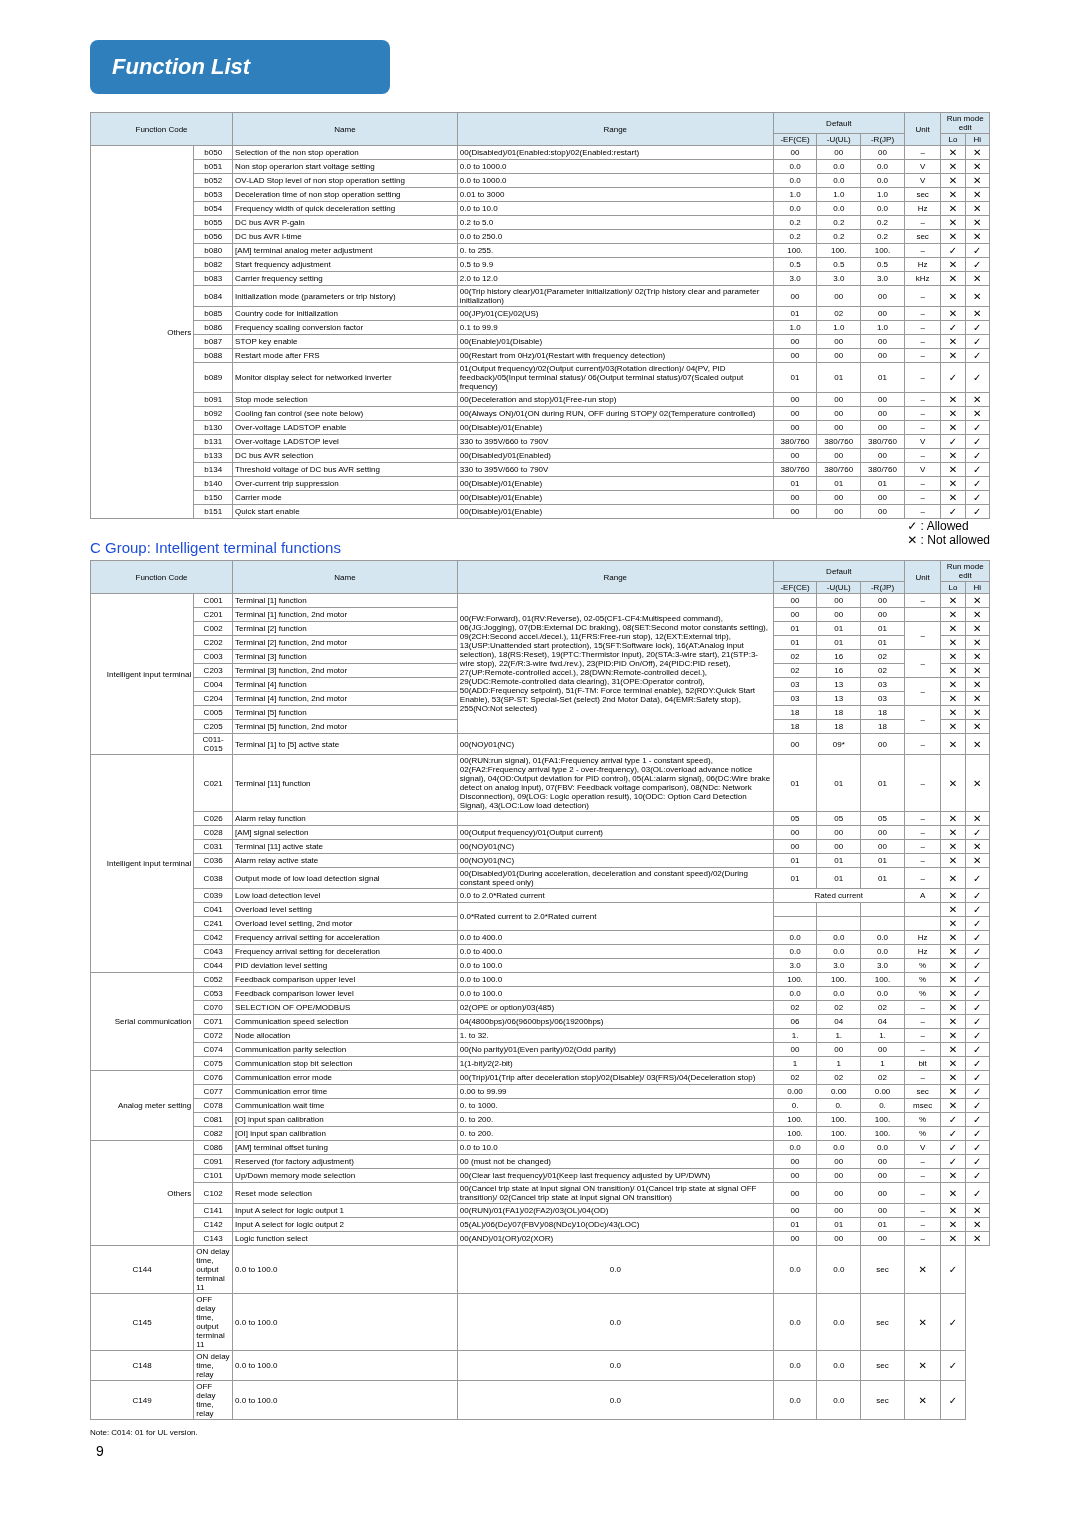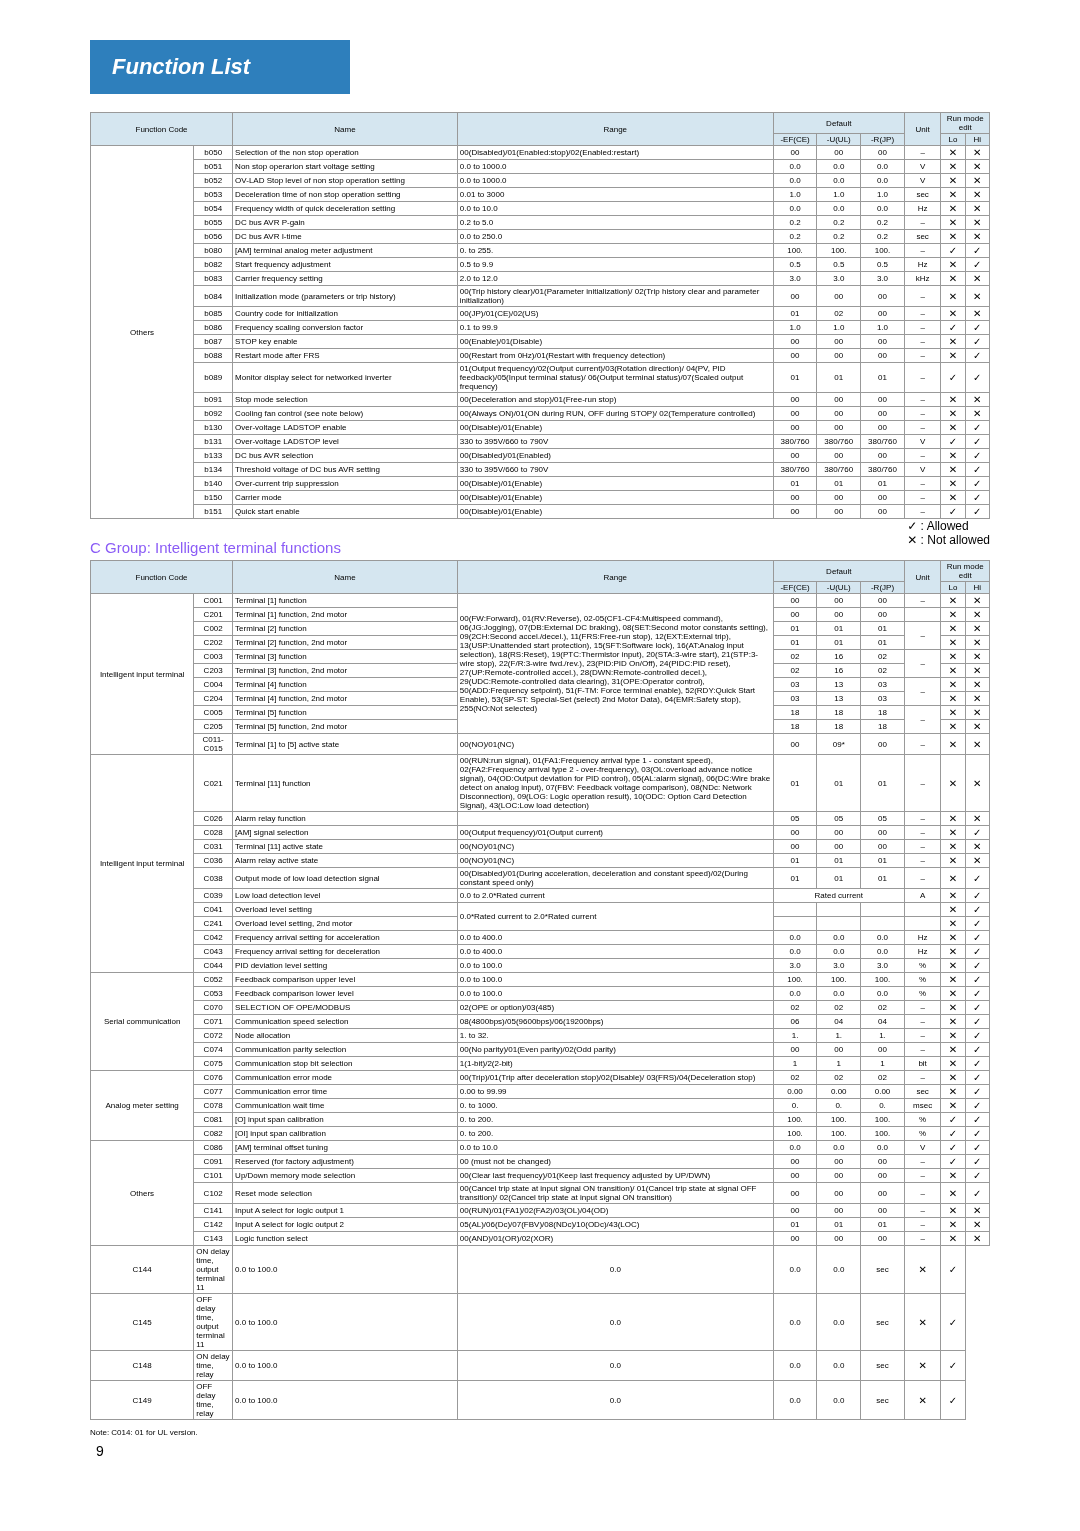--- a/index.html
+++ b/index.html
@@ -11,47 +11,48 @@
     font-size: 9px;
     color: #000;
   }
   .title-bar {
     background: #2e7fbc;
     color: #fff;
     font-size: 22px;
     font-weight: bold;
     padding: 14px 22px;
     margin-bottom: 18px;
-    width: 260px;
+    width: 300px;
     font-style: italic;
+    border-radius: 8px;
   }
   table {
     border-collapse: collapse;
     width: 100%;
     table-layout: fixed;
   }
   th, td {
     border: 0.5px solid #999;
     padding: 1px 2px;
     font-size: 8px;
     vertical-align: middle;
     overflow: hidden;
   }
   th {
     background: #d5e6f0;
     font-weight: normal;
     font-size: 8px;
   }
   .group-title {
     font-size: 15px;
-    color: #8b5cf6;
+    color: #1d4ed8;
     margin: 20px 0 4px 0;
   }
   .sidecat {
-    text-align: center;
+    text-align: right;
   }
   .check { text-align: center; font-size: 10px; }
   .num { text-align: center; }
   .unit { text-align: center; }
   .legend {
     float: right;
     font-size: 12px;
     line-height: 1.2;
   }
   .footnote { font-size: 8px; margin-top: 8px; }
@@ -687,21 +688,21 @@
         <td class="num">02</td>
         <td class="num">02</td>
         <td class="num">02</td>
         <td class="unit">–</td>
         <td class="check">✕</td>
         <td class="check">✓</td>
       </tr>
       <tr>
         <td class="num">C071</td>
         <td>Communication speed selection</td>
-        <td>08(4800bps)/05(9600bps)/06(19200bps)</td>
+        <td>04(4800bps)/06(9600bps)/06(19200bps)</td>
         <td class="num">06</td>
         <td class="num">04</td>
         <td class="num">04</td>
         <td class="unit">–</td>
         <td class="check">✕</td>
         <td class="check">✓</td>
       </tr>
       <tr>
         <td class="num">C072</td>
         <td>Node allocation</td>

